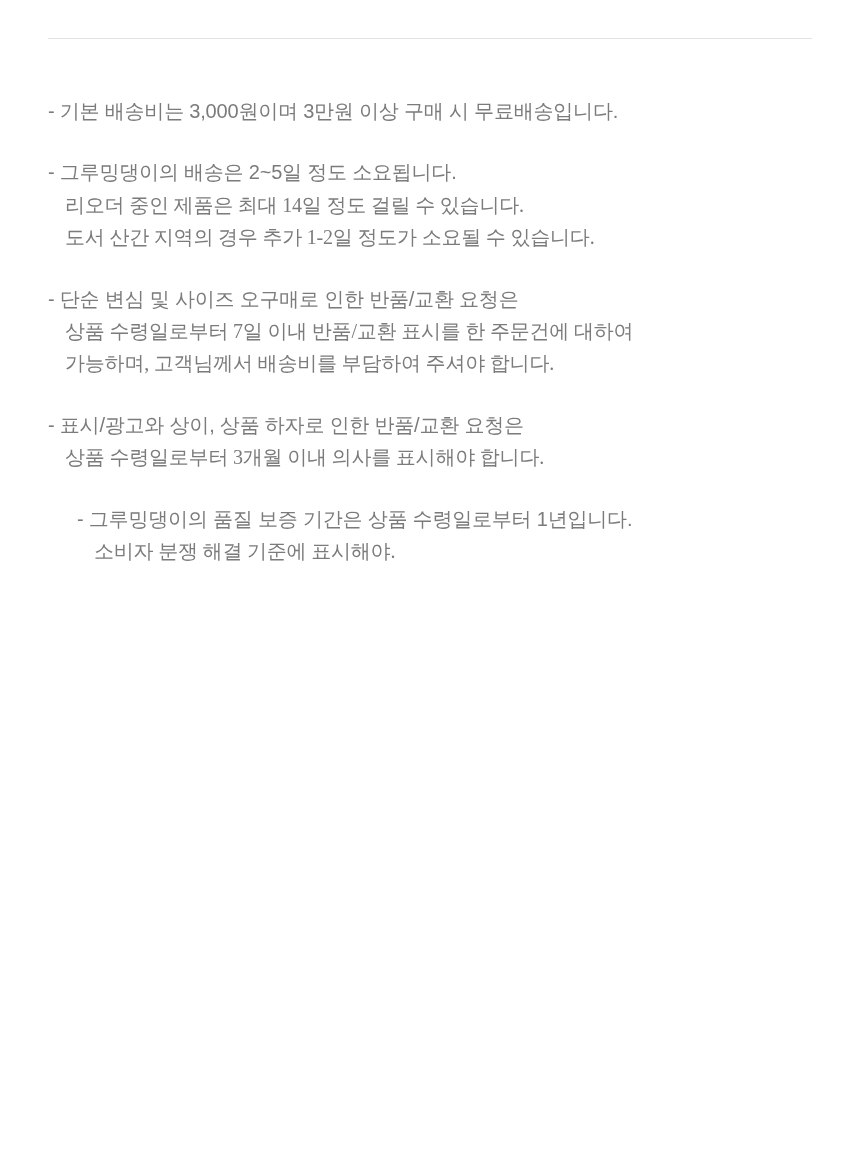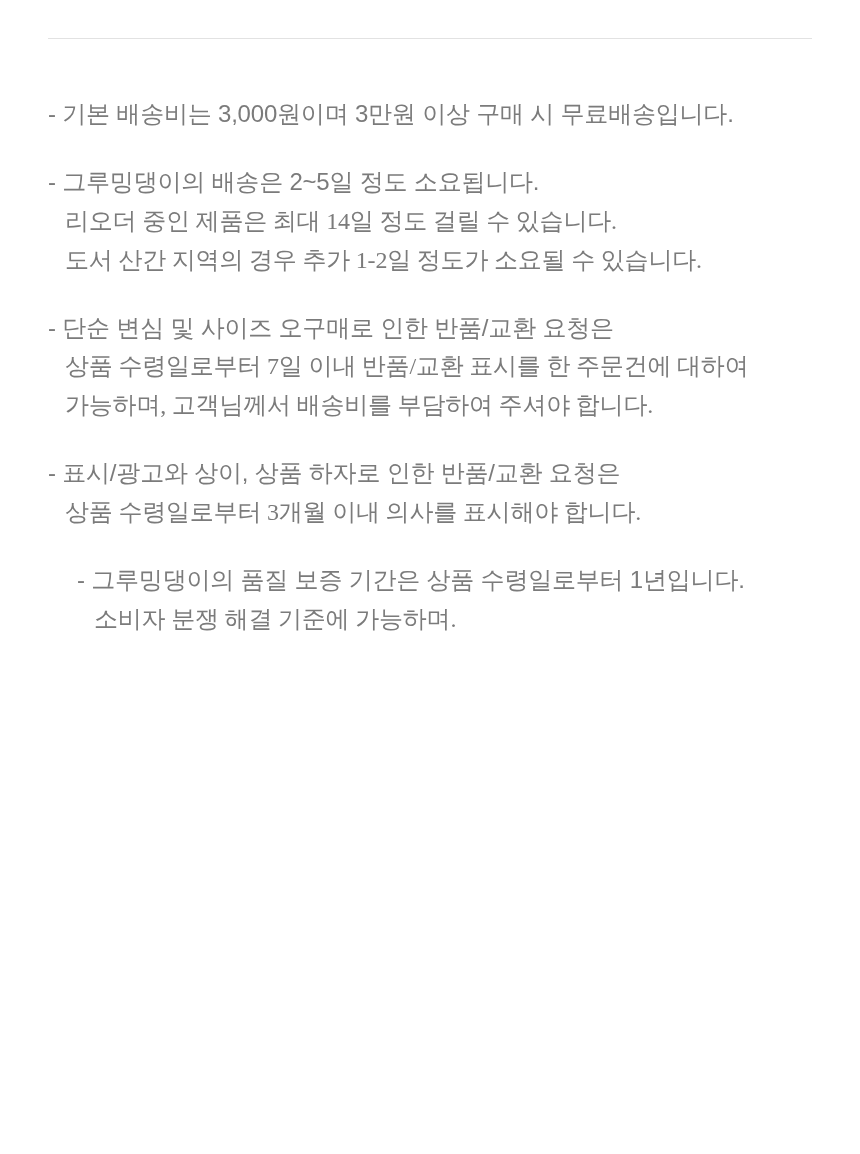--- a/index.html
+++ b/index.html
@@ -44,21 +44,21 @@
     line-height: 1.2;
   }
   .block {
     margin-bottom: 29px;
   }
   .block:last-child {
     margin-bottom: 0;
     margin-left: 29px;
   }
   .line {
-    font-size: 24px;
+    font-size: 20px;
     line-height: 1.62;
     color: #7b7b7b;
     letter-spacing: -0.2px;
     white-space: pre;
   }
   .line.indent {
     padding-left: 17px;
     font-family: Liberation Serif, serif;
   }
 </style>
@@ -88,17 +88,17 @@
       <div class="line indent">가능하며, 고객님께서 배송비를 부담하여 주셔야 합니다.</div>
     </div>
 
     <div class="block">
       <div class="line">- 표시/광고와 상이, 상품 하자로 인한 반품/교환 요청은</div>
       <div class="line indent">상품 수령일로부터 3개월 이내 의사를 표시해야 합니다.</div>
     </div>
 
     <div class="block">
       <div class="line">- 그루밍댕이의 품질 보증 기간은 상품 수령일로부터 1년입니다.</div>
-      <div class="line indent">소비자 분쟁 해결 기준에 가능하며.</div>
+      <div class="line indent">소비자 분쟁 해결 기준에 표시해야.</div>
     </div>
 
   </div>
 </div>
 
 </body></html>

